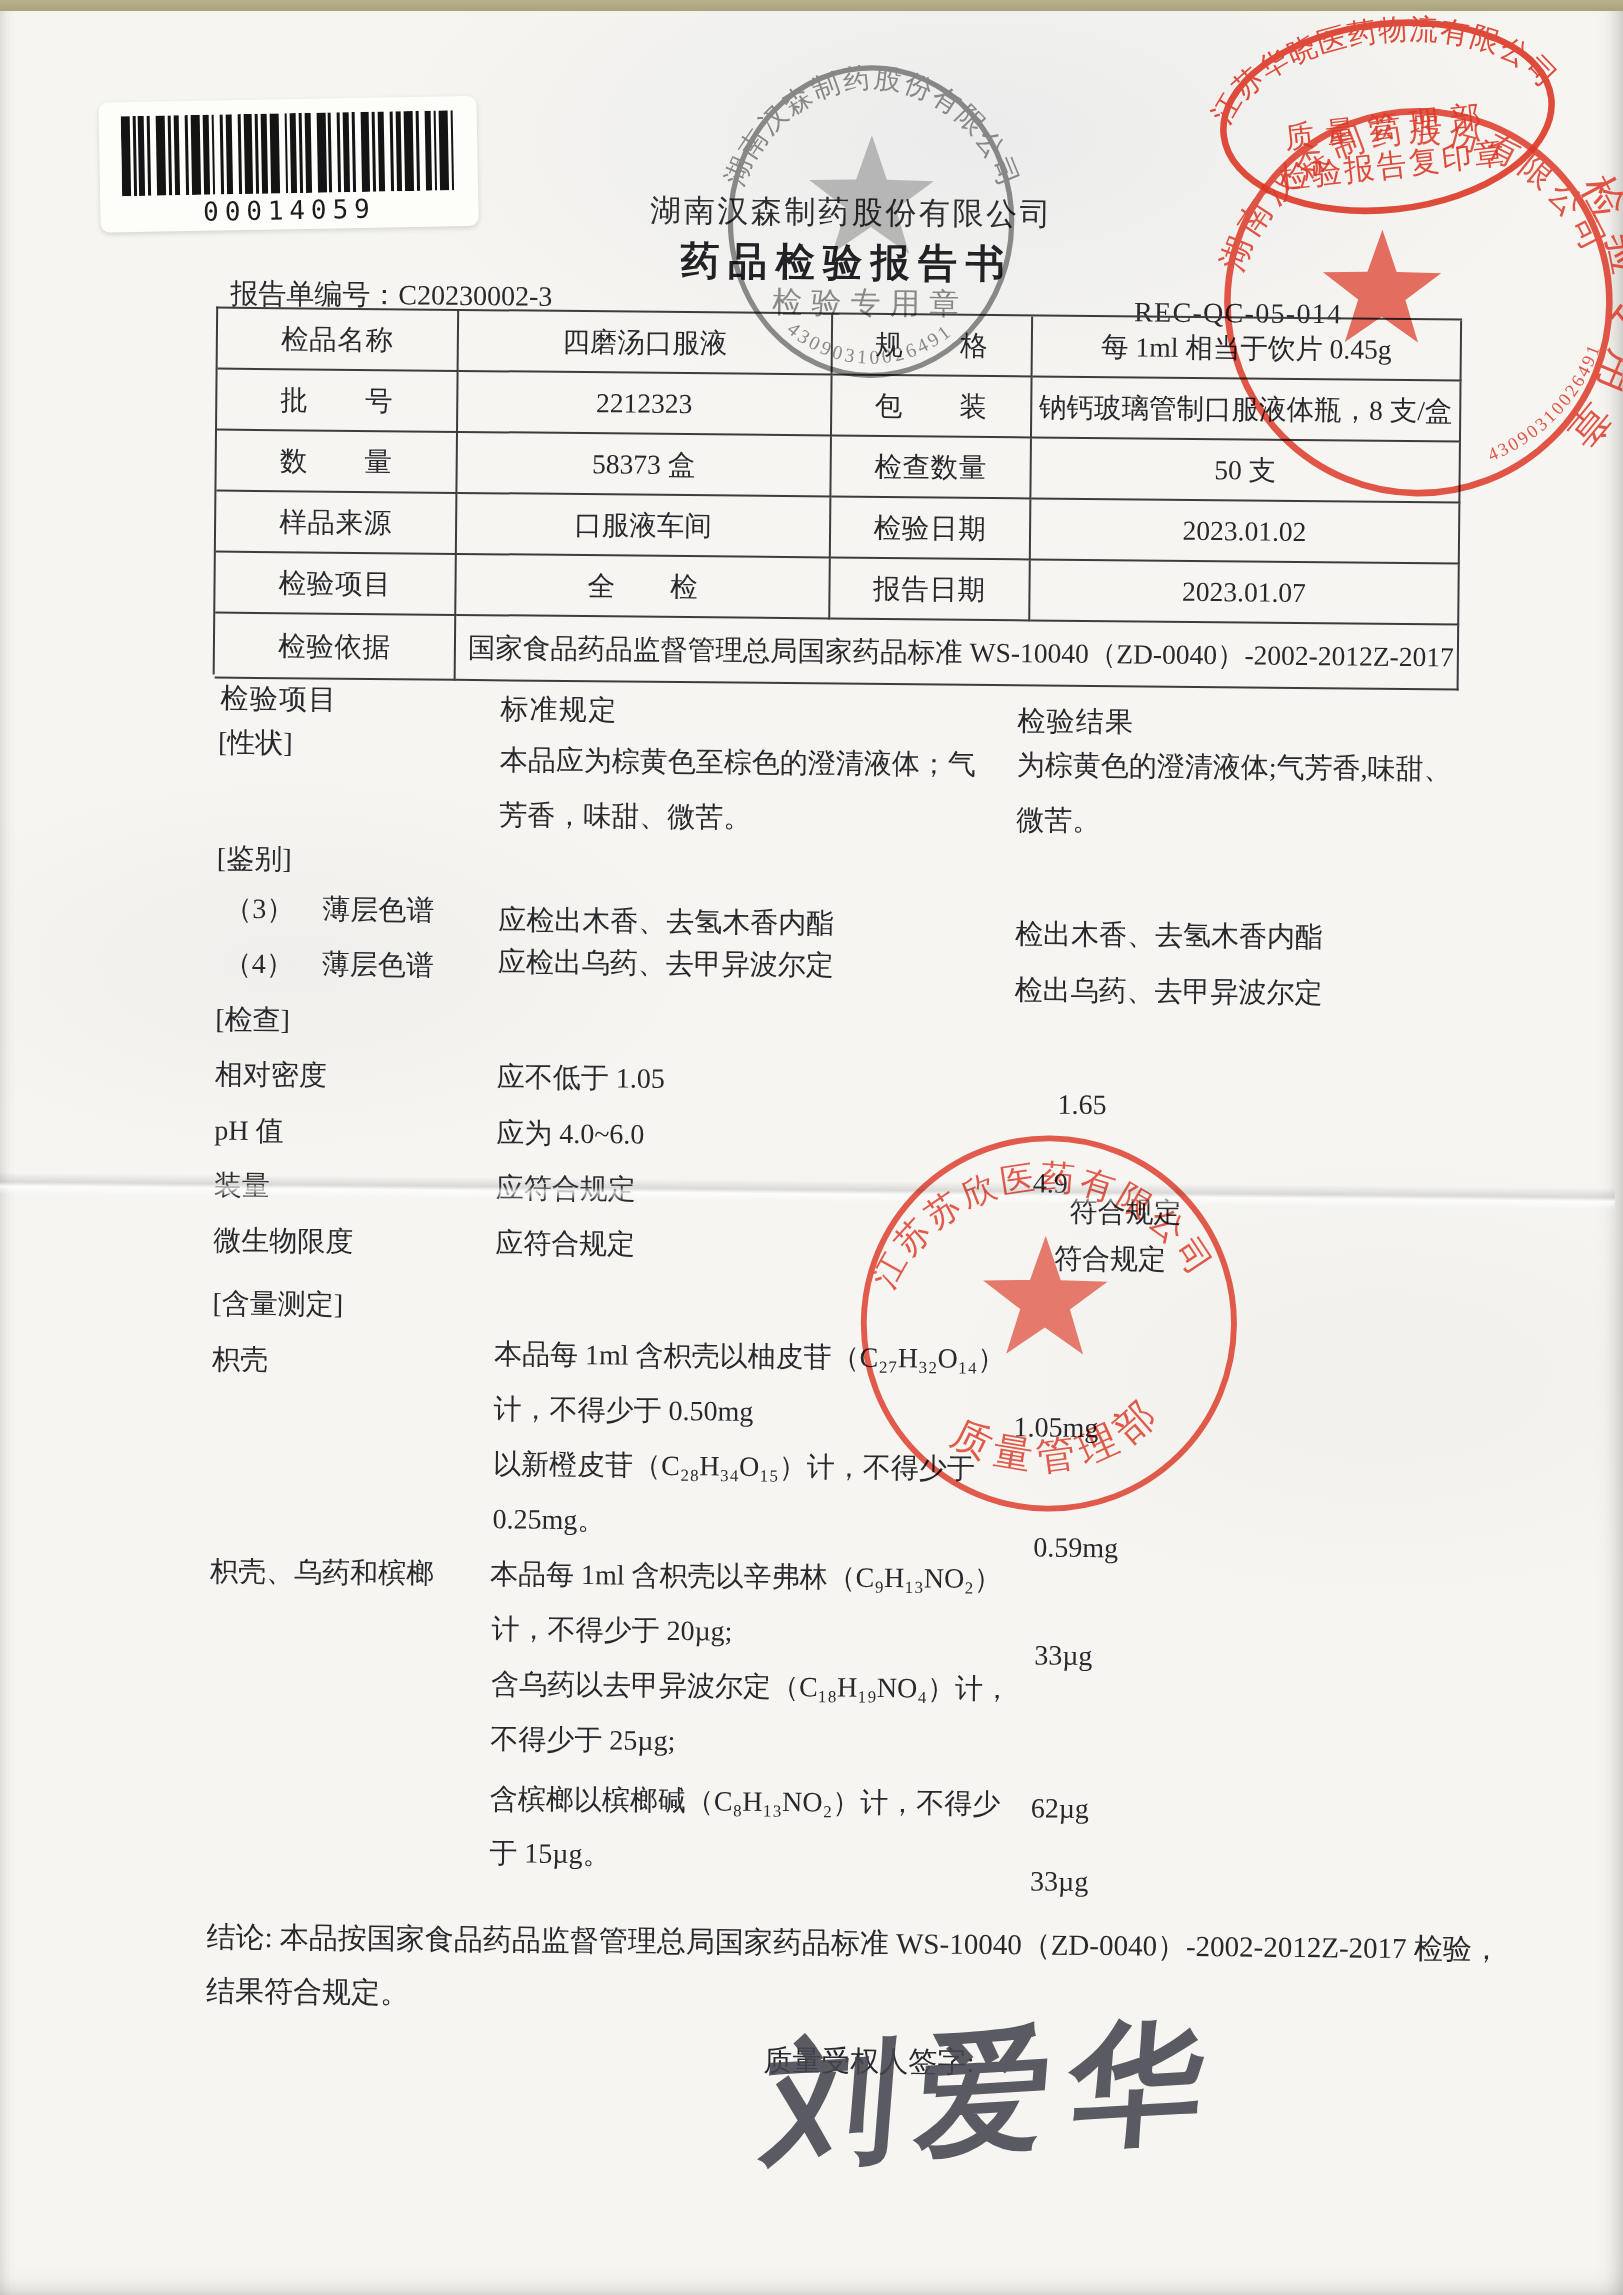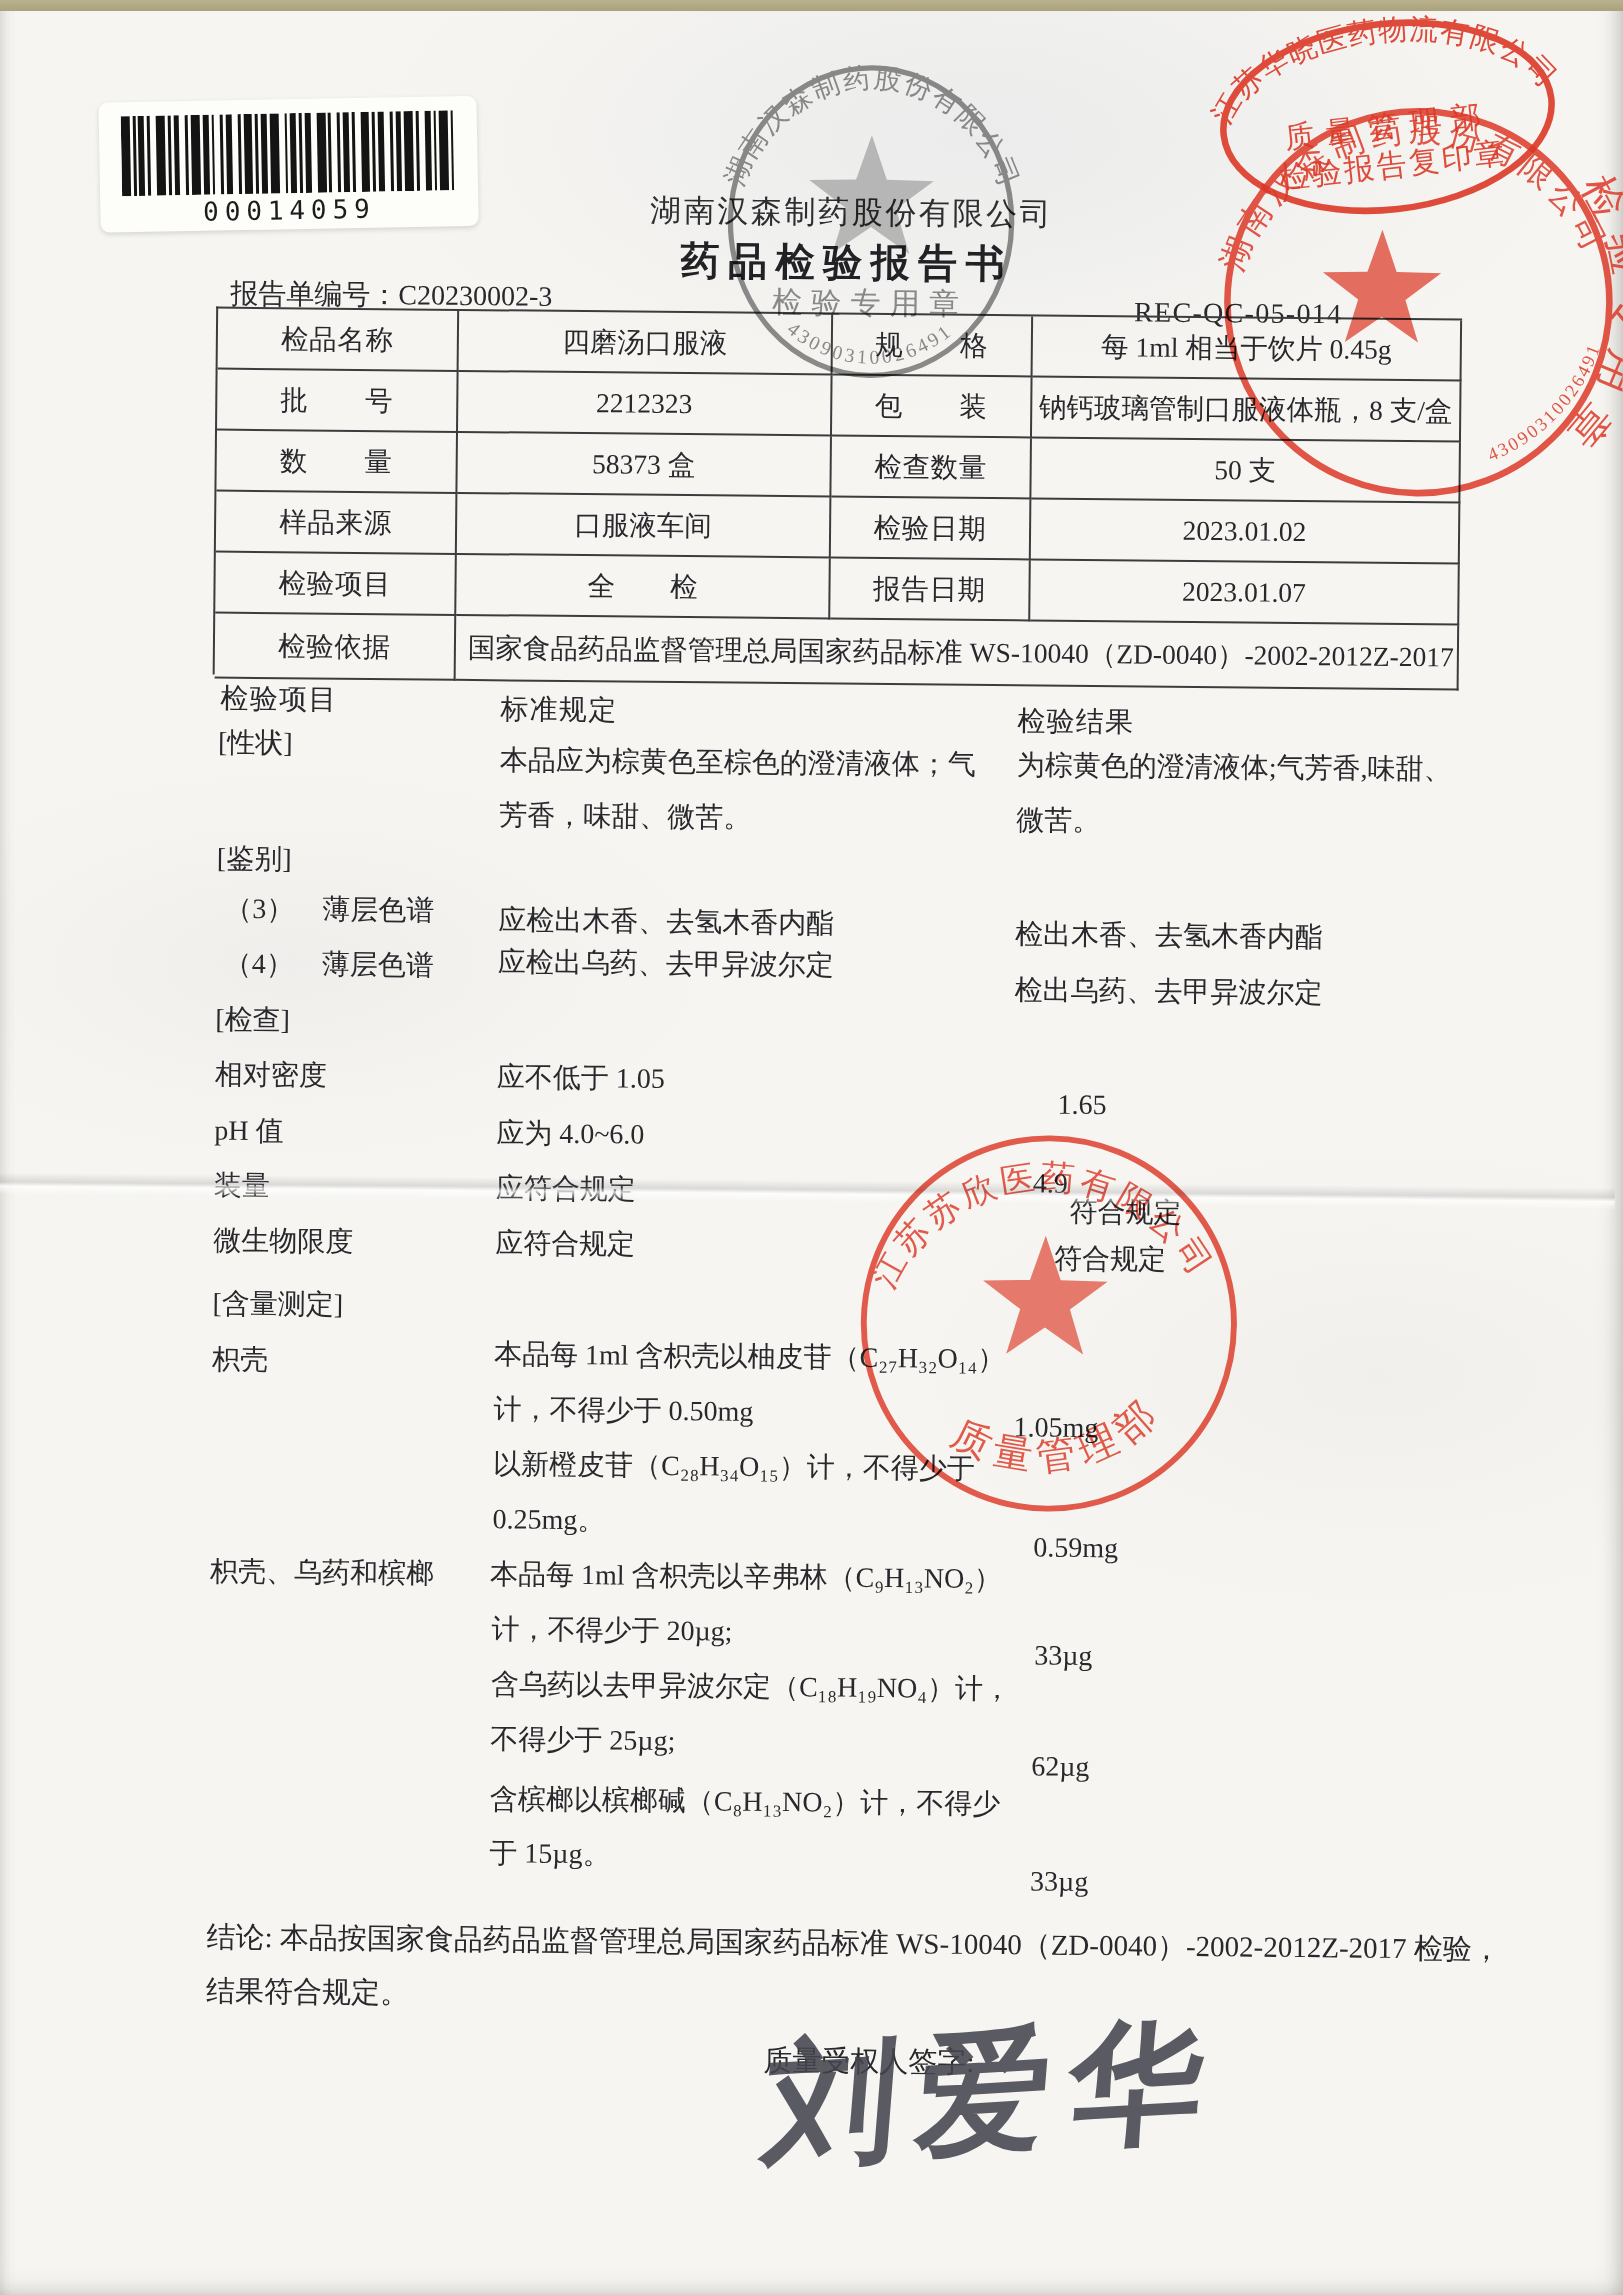--- a/index.html
+++ b/index.html
@@ -212,21 +212,21 @@
     <div class="t f43" style="left:504px;top:1443px;">以新橙皮苷（C₂₈H₃₄O₁₅）计，不得少于</div>
     <div class="t f43" style="left:504px;top:1498px;">0.25mg。</div>
     <div class="t f43" style="left:1045px;top:1524px;">0.59mg</div>
 
     <div class="t f43" style="left:222px;top:1553px;">枳壳、乌药和槟榔</div>
     <div class="t f43" style="left:502px;top:1553px;">本品每 1ml 含枳壳以辛弗林（C₉H₁₃NO₂）</div>
     <div class="t f43" style="left:504px;top:1608px;">计，不得少于 20µg;</div>
     <div class="t f43" style="left:1047px;top:1632px;">33µg</div>
     <div class="t f43" style="left:504px;top:1663px;">含乌药以去甲异波尔定（C₁₈H₁₉NO₄）计，</div>
     <div class="t f43" style="left:504px;top:1718px;">不得少于 25µg;</div>
-    <div class="t f43" style="left:1045px;top:1743px;text-align:center;">62µg</div>
+    <div class="t f43" style="left:1045px;top:1785px;text-align:center;">62µg</div>
     <div class="t f43" style="left:504px;top:1778px;">含槟榔以槟榔碱（C₈H₁₃NO₂）计，不得少</div>
     <div class="t f43" style="left:504px;top:1832px;">于 15µg。</div>
     <div class="t f43" style="left:1045px;top:1858px;">33µg</div>
 
     <div class="t f45" style="left:222px;top:1918px;">结论: 本品按国家食品药品监督管理总局国家药品标准 WS-10040（ZD-0040）-2002-2012Z-2017 检验，</div>
     <div class="t f45" style="left:222px;top:1972px;">结果符合规定。</div>
     <div class="t f45" style="left:780px;top:2036px;">质量受权人签字:</div>
 
     <svg class="sig-svg" viewBox="0 0 960 360">
       <text x="420" y="235" text-anchor="middle" font-size="205" font-weight="bold" letter-spacing="28" fill="#44444d" fill-opacity="0.88" transform="rotate(-4 420 200) skewX(-8)">刘爱华</text>

